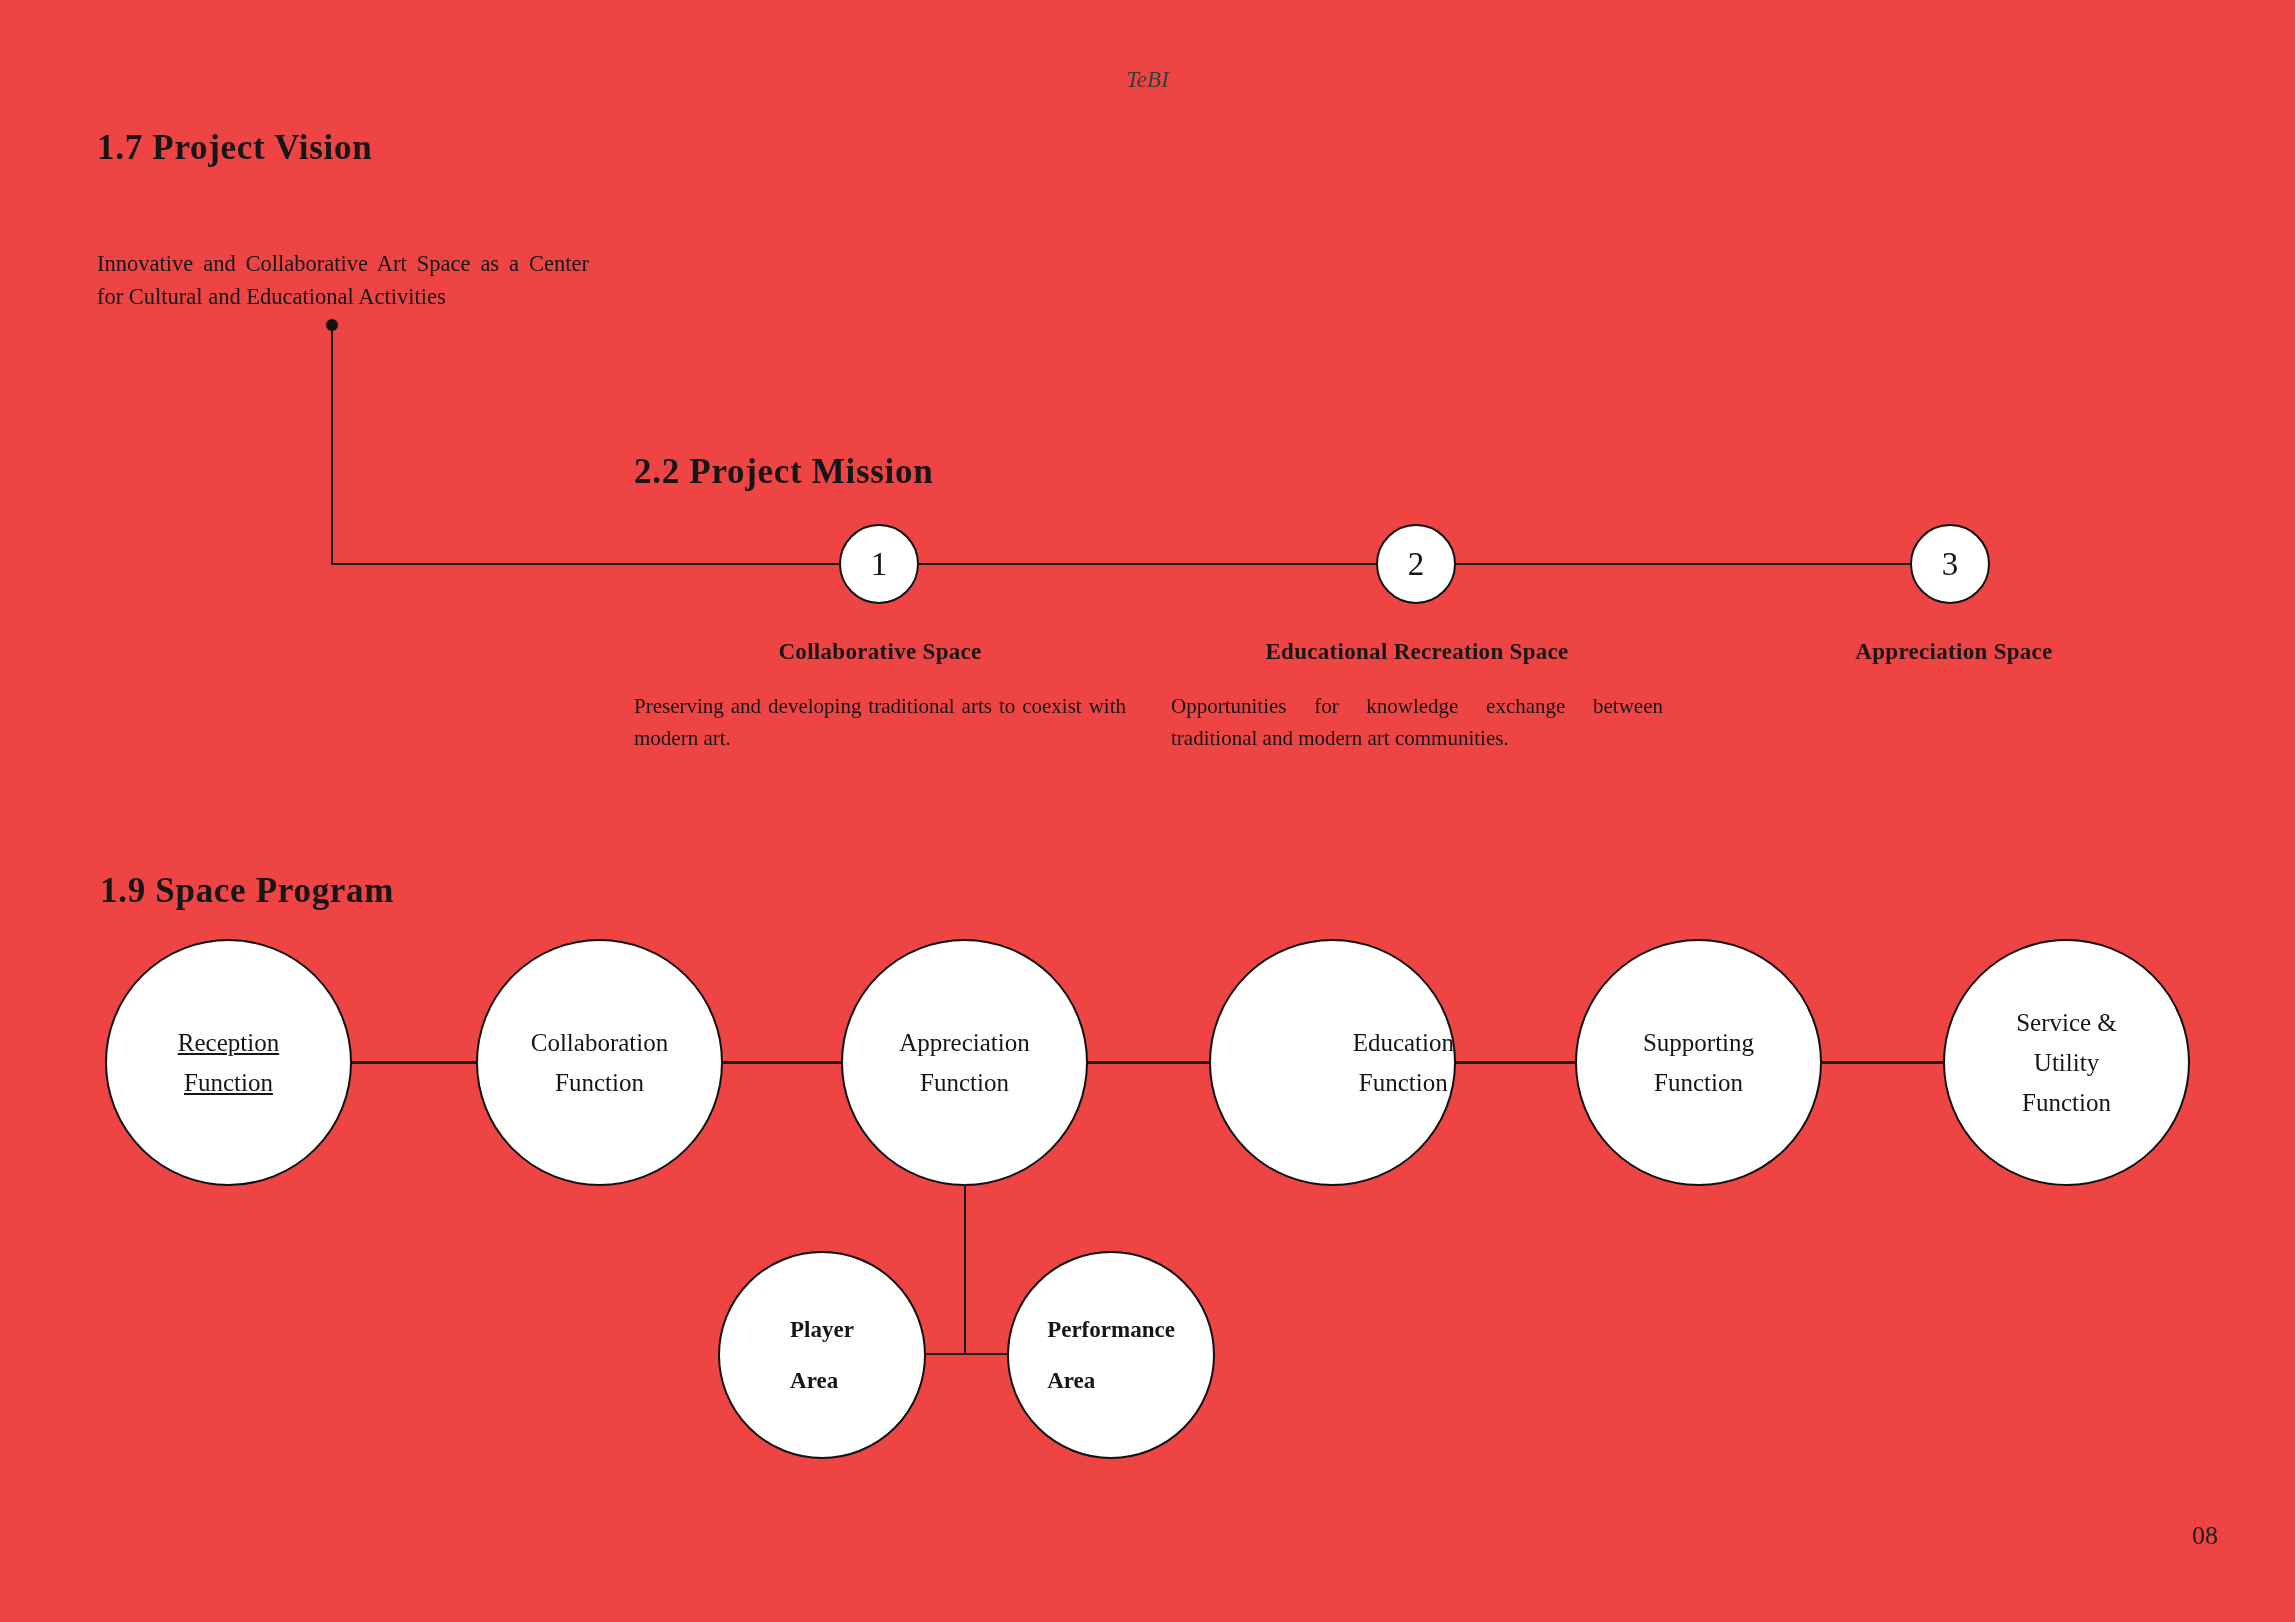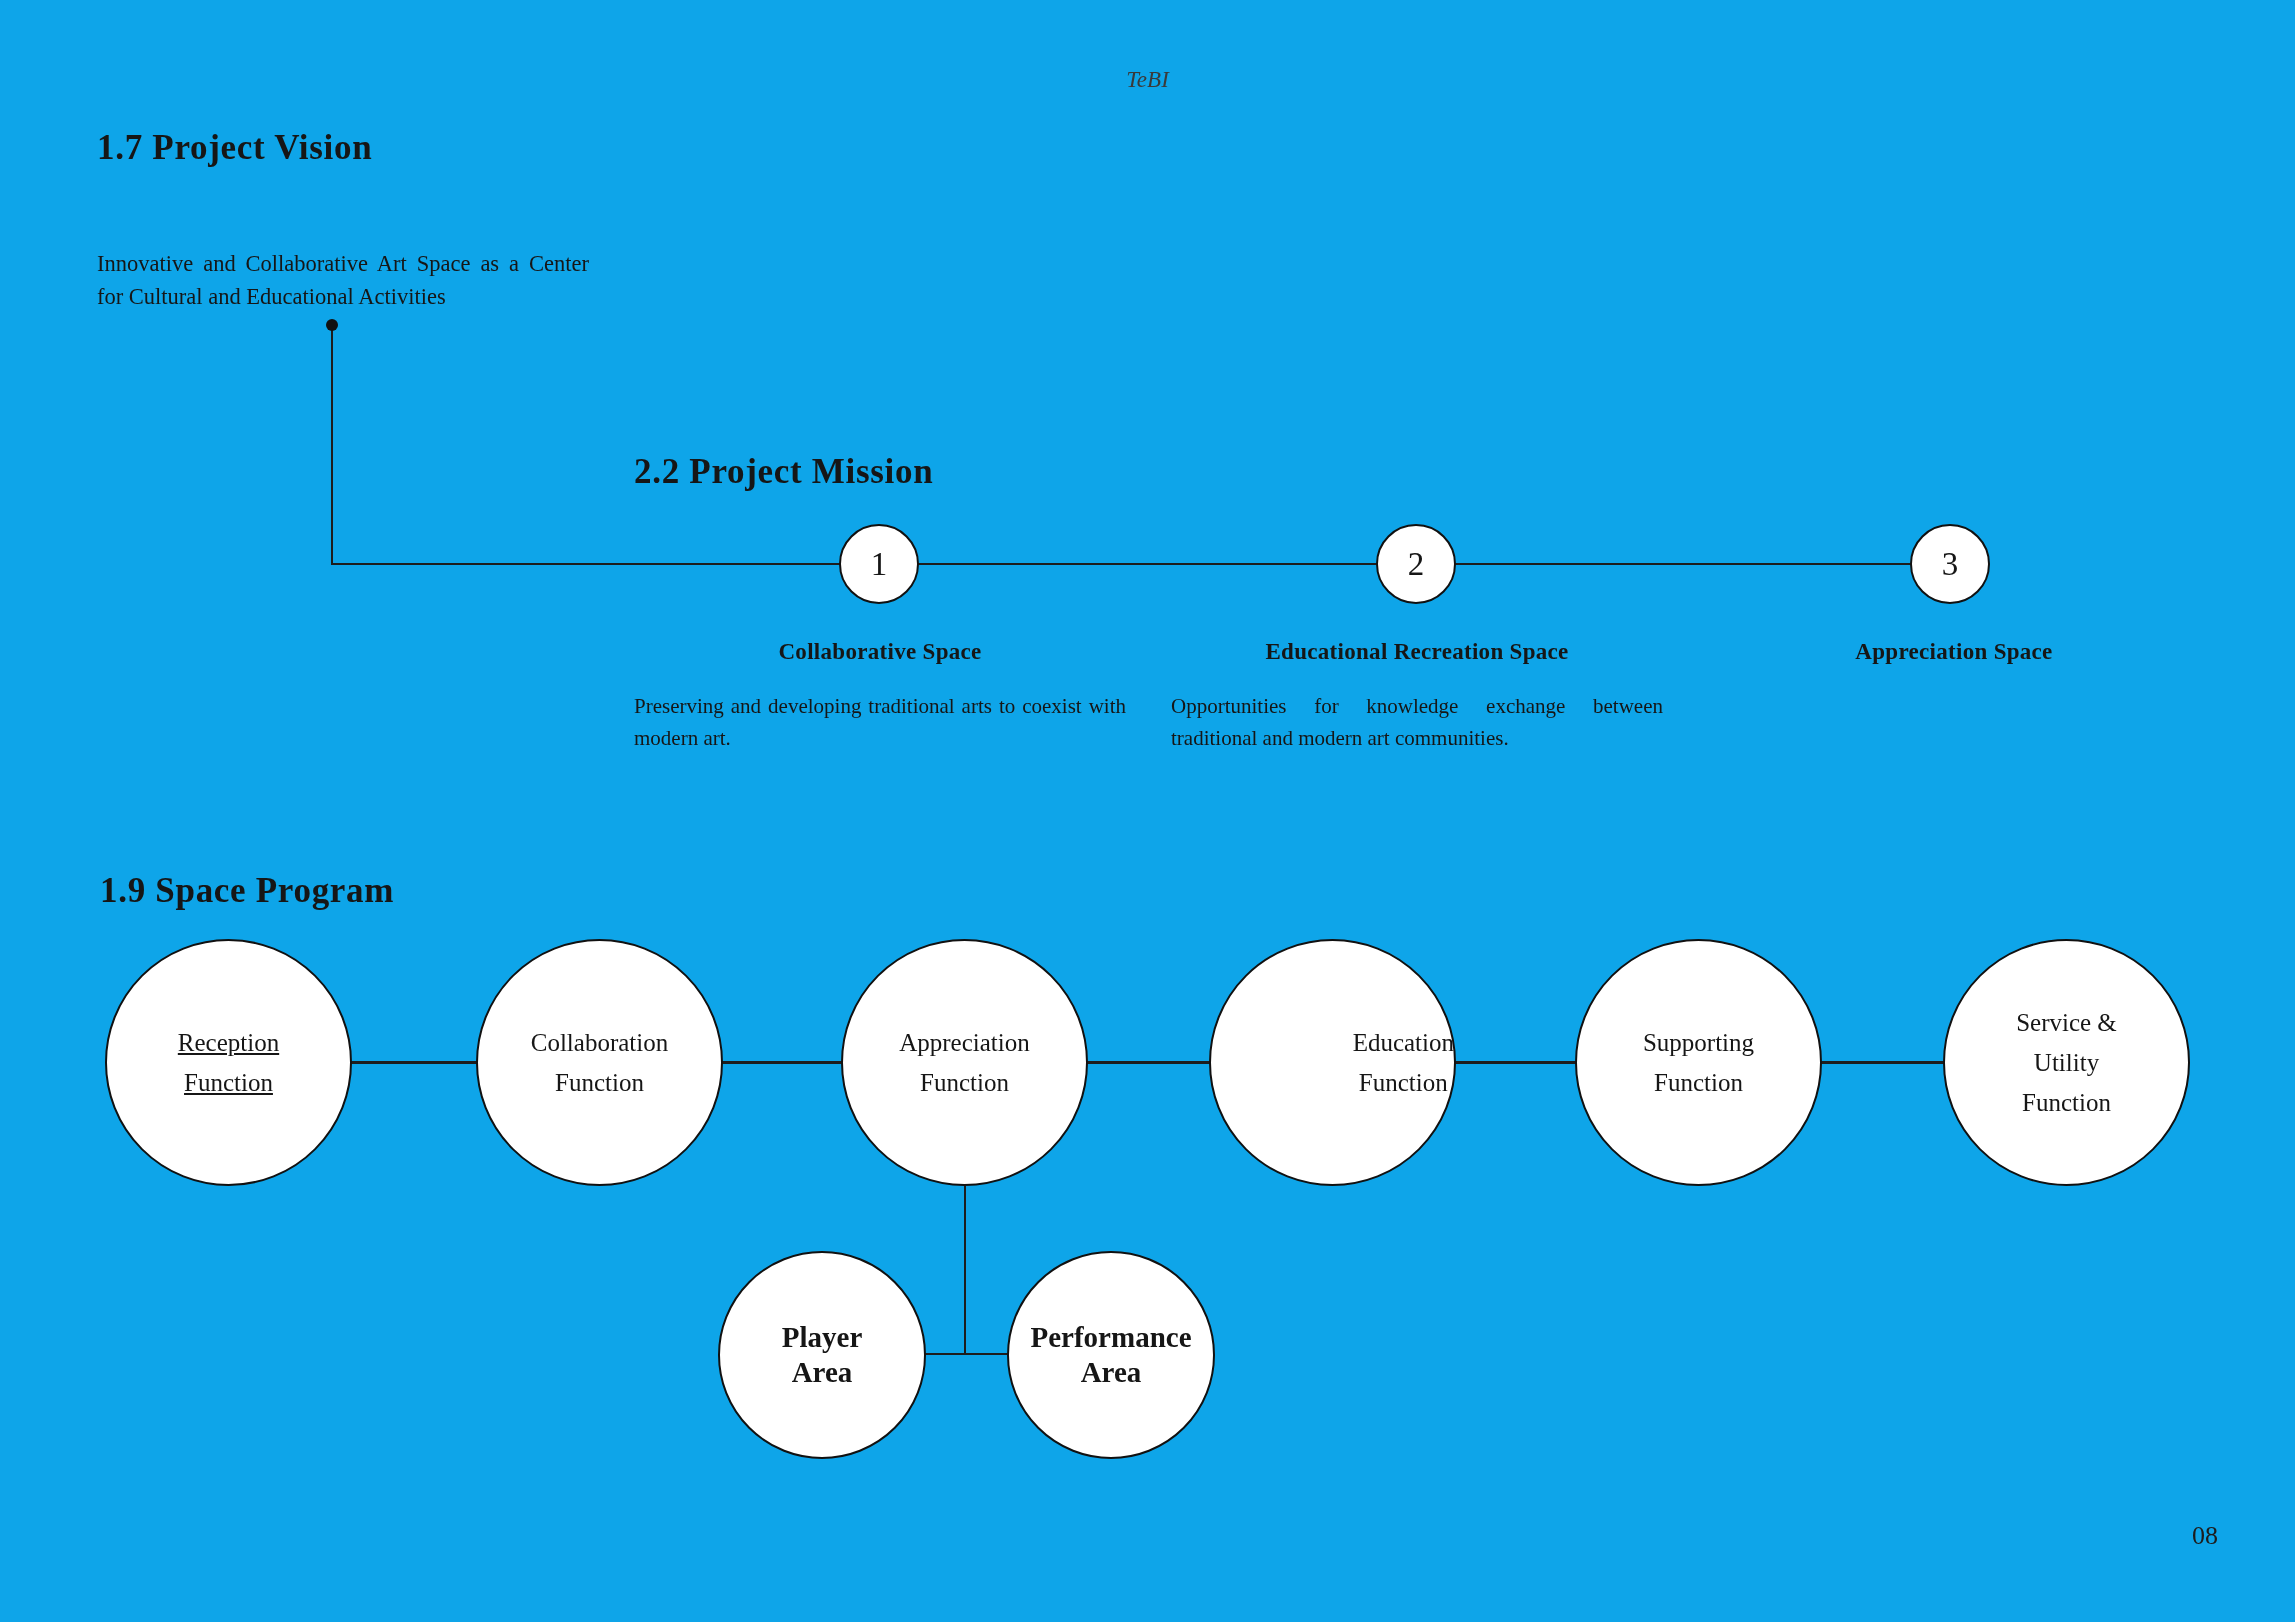--- a/index.html
+++ b/index.html
@@ -1,19 +1,19 @@
 <!DOCTYPE html>
 <html style="font-size:11px"><head>
 <meta charset="utf-8">
 <style>
   html,body{margin:0;padding:0;background:#e8e8e8;}
   .page{
     position:relative;
     width:2295px;height:1622px;
-    background:#0ea5e9;
+    background:#ef4444;
     font-family:"Liberation Serif", serif;
     color:#161616;
     overflow:hidden;
   }
   .header-note{
     position:absolute;top:67px;left:0;width:100%;
     text-align:center;font-style:italic;font-size:23px;color:#3a3a3a;
   }
   .section-heading{
     position:absolute;font-weight:700;font-size:35px;letter-spacing:0.7px;white-space:nowrap;margin-top:31px;
@@ -55,21 +55,21 @@
   .fn-label{
     text-align:center;font-size:25px;line-height:40px;white-space:pre-line;
   }
   .sub-circle{
     position:absolute;top:1251px;width:204px;height:204px;
     border:2px solid #111;border-radius:50%;background:#fff;
     display:flex;align-items:center;justify-content:center;
     z-index:2;
   }
   .sub-label{
-    text-align:center;font-size:29px;line-height:35px;font-weight:700;white-space:pre-line;
+    font-size:23px;line-height:51px;font-weight:700;white-space:pre-line;
   }
   .footer-label{
     position:absolute;left:0;top:1524px;width:100%;
     text-align:center;font-style:italic;font-size:23px;color:#2e2e2e;
   }
   .page-number{
     position:absolute;left:2192px;top:1521px;font-size:26px;color:#1d1d1d;
   }
 </style>
 </head>

